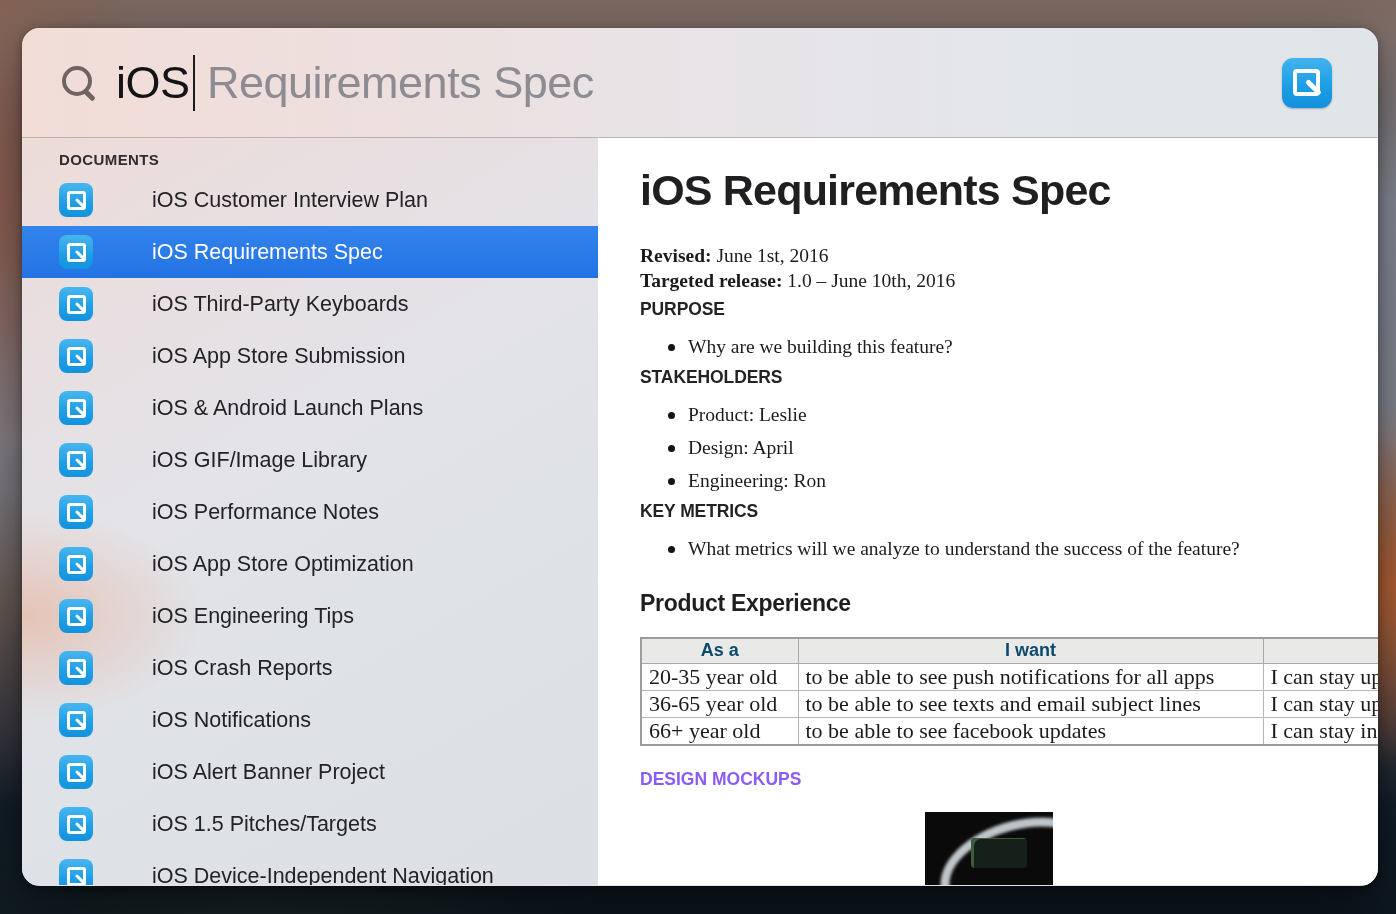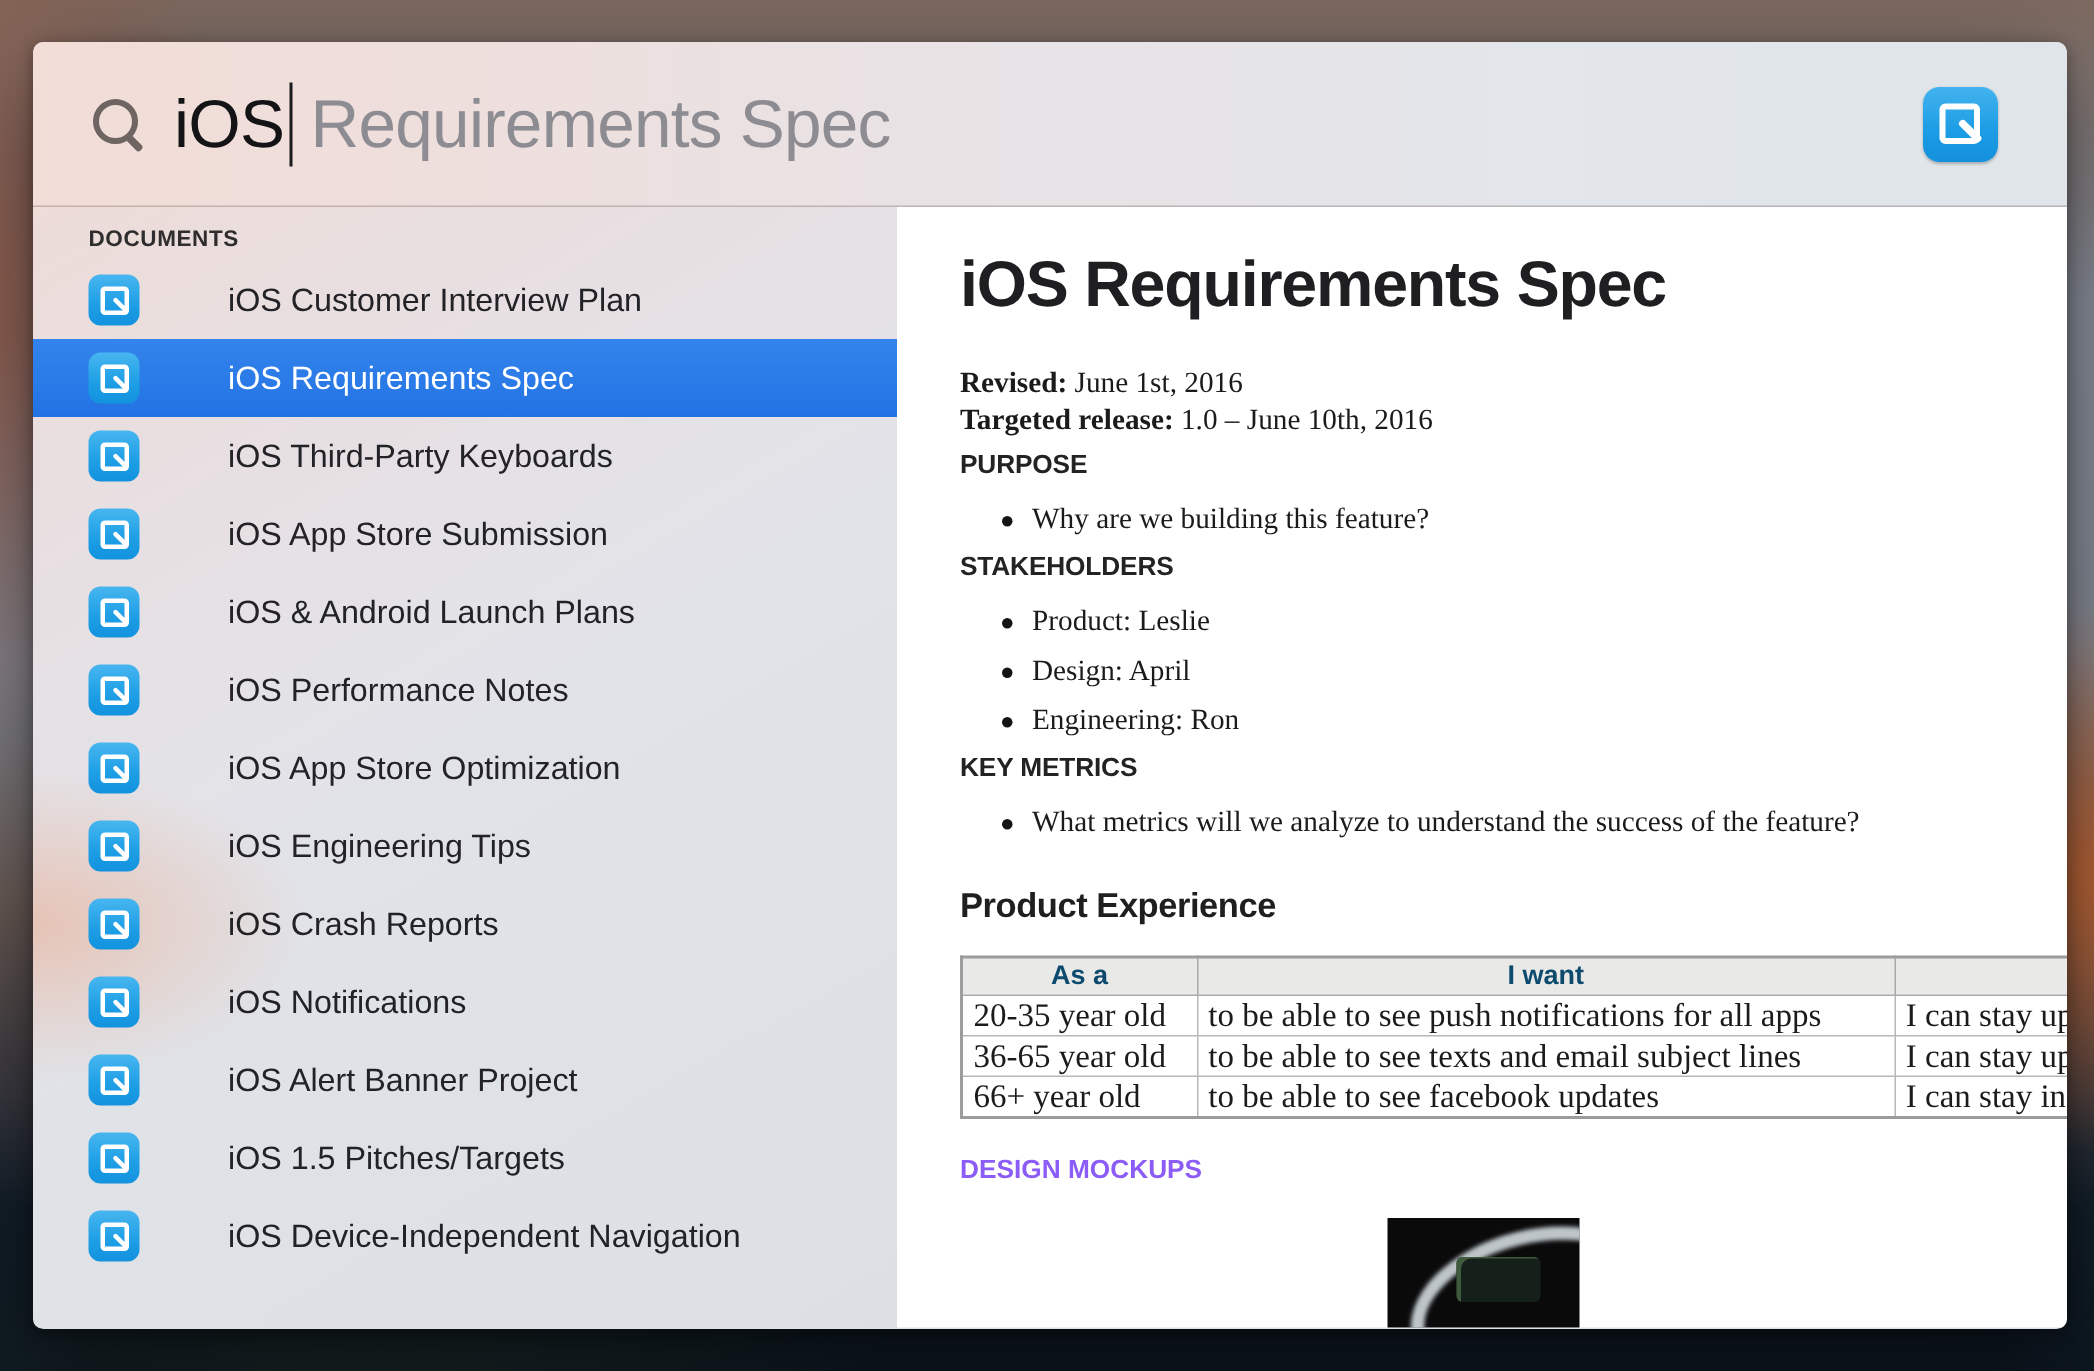--- a/index.html
+++ b/index.html
@@ -12,21 +12,21 @@
     background:
       radial-gradient(ellipse 420px 260px at 101% 64%, rgba(196,102,52,.95) 0%, rgba(196,102,52,0) 70%),
       radial-gradient(ellipse 300px 420px at -2% 22%, rgba(148,84,62,.9) 0%, rgba(148,84,62,0) 70%),
       radial-gradient(ellipse 500px 200px at 18% 101%, rgba(26,40,38,.9) 0%, rgba(26,40,38,0) 70%),
       linear-gradient(180deg, #7e6a60 0%, #8d93a0 22%, #8b8f9a 48%, #6d5e58 66%, #3a3a42 80%, #13202b 88%, #0d1822 100%);
   }
 
   
   .window {
     position:absolute; left:22px; top:28px; width:1356px; height:858px;
-    border-radius:7px; overflow:hidden;
+    border-radius:18px; overflow:hidden;
     box-shadow:0 24px 70px rgba(0,0,0,.55), 0 2px 10px rgba(0,0,0,.35);
     background:#dfe2e7;
   }
 
   
   .searchbar {
     position:relative; height:110px; display:flex; align-items:center;
     padding-left:38px;
     background:linear-gradient(90deg,#f2ddd7 0%,#eedfdd 22%,#e8e3e6 48%,#e2e6eb 78%,#e0e5ea 100%);
     border-bottom:1px solid rgba(85,70,68,.30);
@@ -185,20 +185,24 @@
               <span class="q-icon"></span>
               <span class="label">iOS Third-Party Keyboards</span>
             </div>
             <div class="doc-item">
               <span class="q-icon"></span>
               <span class="label">iOS App Store Submission</span>
             </div>
             <div class="doc-item">
               <span class="q-icon"></span>
               <span class="label">iOS &amp; Android Launch Plans</span>
+            </div>
+            <div class="doc-item">
+              <span class="q-icon"></span>
+              <span class="label">iOS GIF/Image Library</span>
             </div>
             <div class="doc-item">
               <span class="q-icon"></span>
               <span class="label">iOS Performance Notes</span>
             </div>
             <div class="doc-item">
               <span class="q-icon"></span>
               <span class="label">iOS App Store Optimization</span>
             </div>
             <div class="doc-item">

